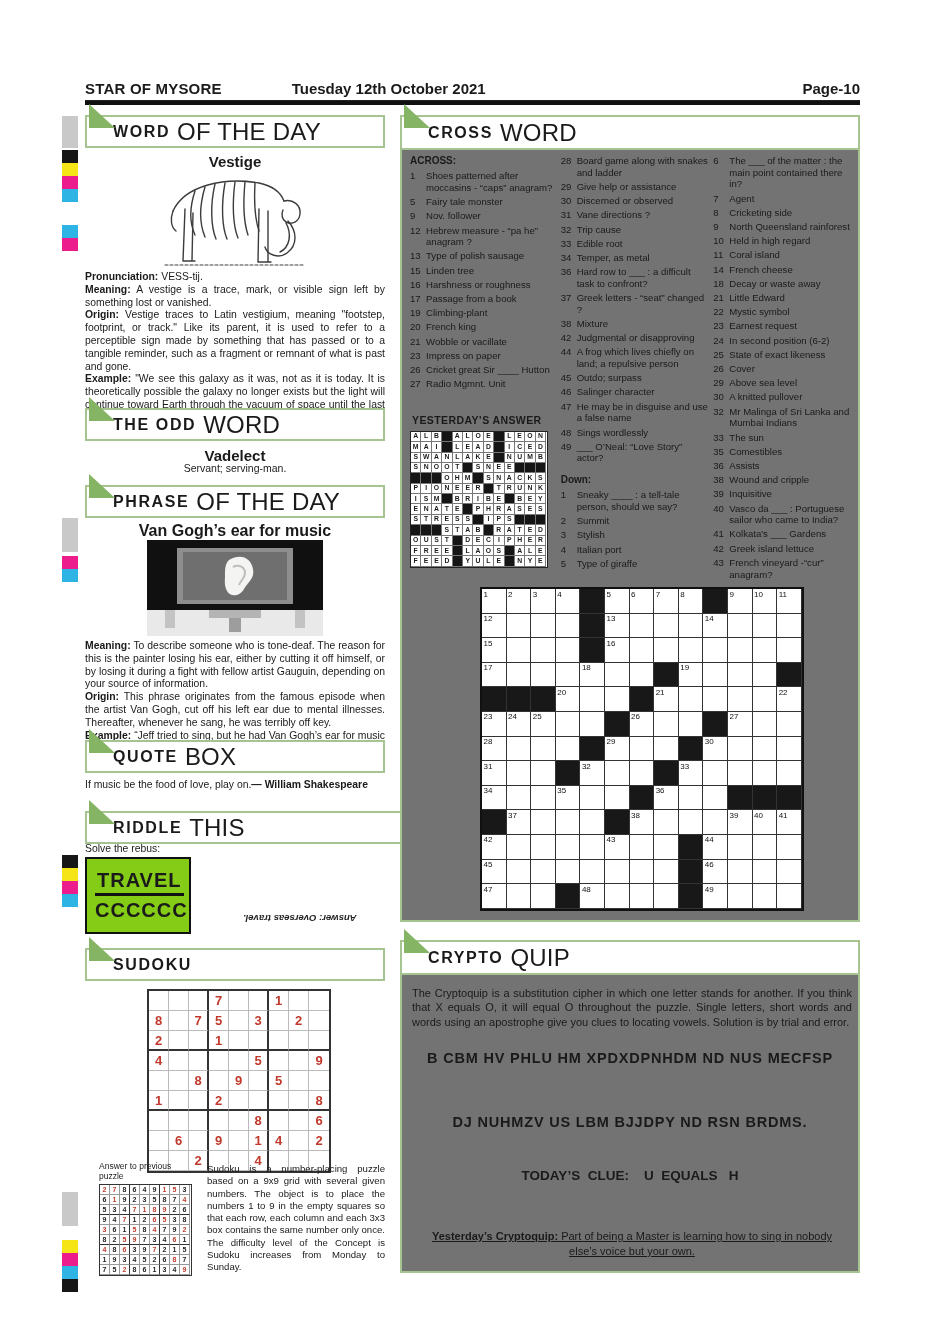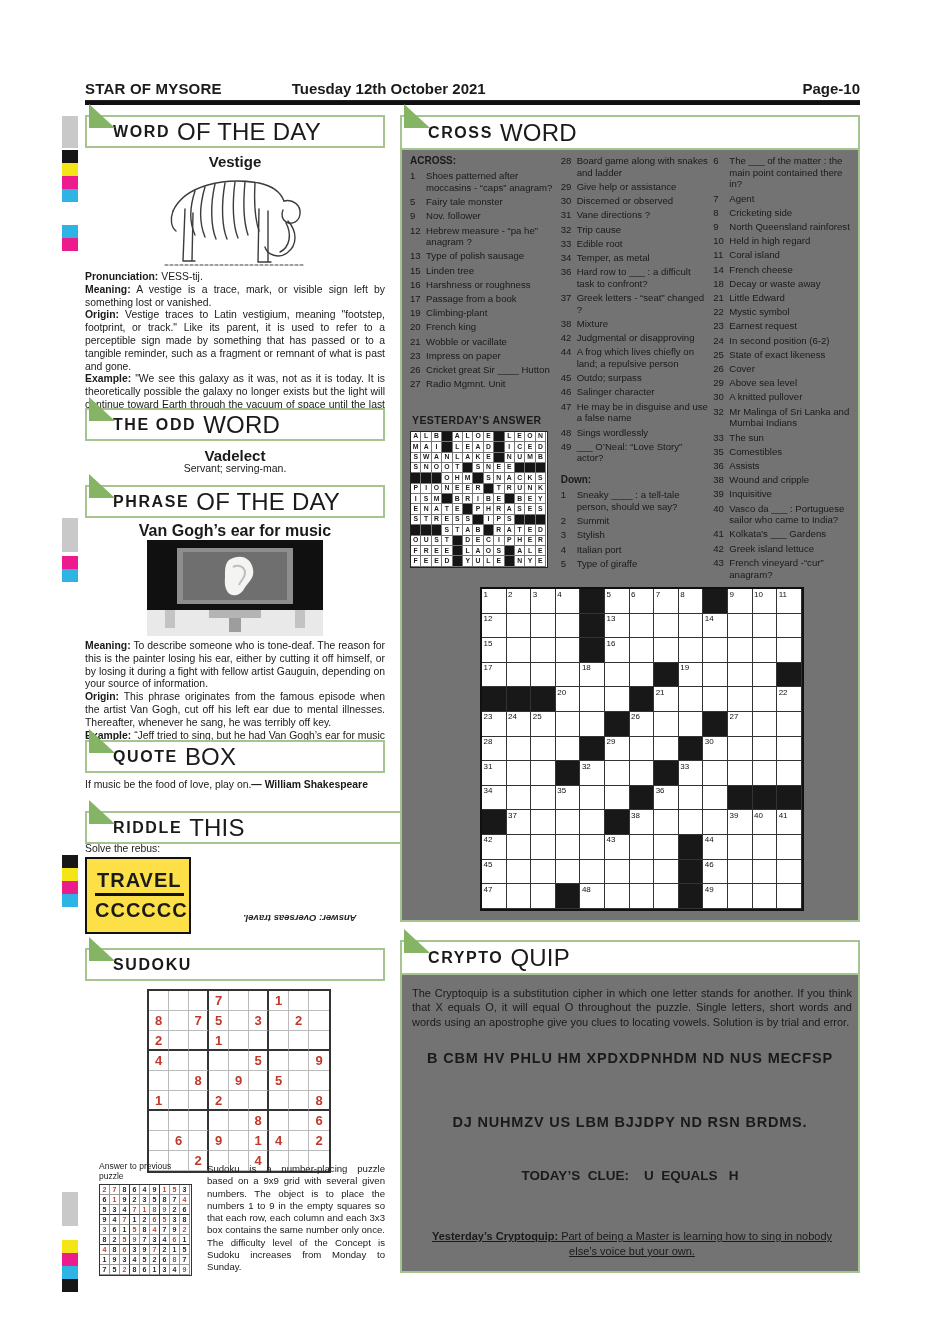--- a/index.html
+++ b/index.html
@@ -25,21 +25,21 @@
   
   .left-col { position:absolute; left:85px; top:115px; width:300px; height:1200px; }
   .abs { position:absolute; }
   .cword { font-weight:bold; font-size:15px; text-align:center; width:100%; }
   .cdef  { font-size:10.5px; text-align:center; width:100%; }
   .para  { font-size:10.4px; line-height:1.23; text-align:justify; }
   .para b { font-weight:bold; }
   .photo-wrap { display:flex; justify-content:center; width:100%; }
 
   
-  .rebus { border:2px solid #111; width:106px; padding:10px 8px; text-align:center; background:#fde047; }
+  .rebus { border:2px solid #111; width:106px; padding:10px 8px; text-align:center; background:#84cc16; }
   .rebus .rt { font-weight:bold; font-size:20px; letter-spacing:1px; border-bottom:3px solid #111; display:inline-block; padding:0 2px 1px; }
   .rebus .rb { font-weight:bold; font-size:20px; letter-spacing:1px; margin-top:3px; }
   .riddle-ans { transform:rotate(180deg); font-style:italic; font-weight:bold; font-size:9.5px; color:#222; }
 
   
   .sgrid { display:grid; grid-template-columns:repeat(9,20px); grid-auto-rows:20px; border:2px solid #333; width:184px; background:#fff; }
   .scell { border-right:1px solid #bbb; border-bottom:1px solid #bbb; display:flex; align-items:center; justify-content:center; font-size:13px; font-weight:bold; color:#c0392b; }
   .scell.br { border-right:2px solid #333; } .scell.bb { border-bottom:2px solid #333; }
   .scell:nth-child(9n) { border-right:none; }
   .sgrid-mini { display:grid; grid-template-columns:repeat(9,10px); grid-auto-rows:10px; border:1.5px solid #333; width:93px; background:#fff; }

